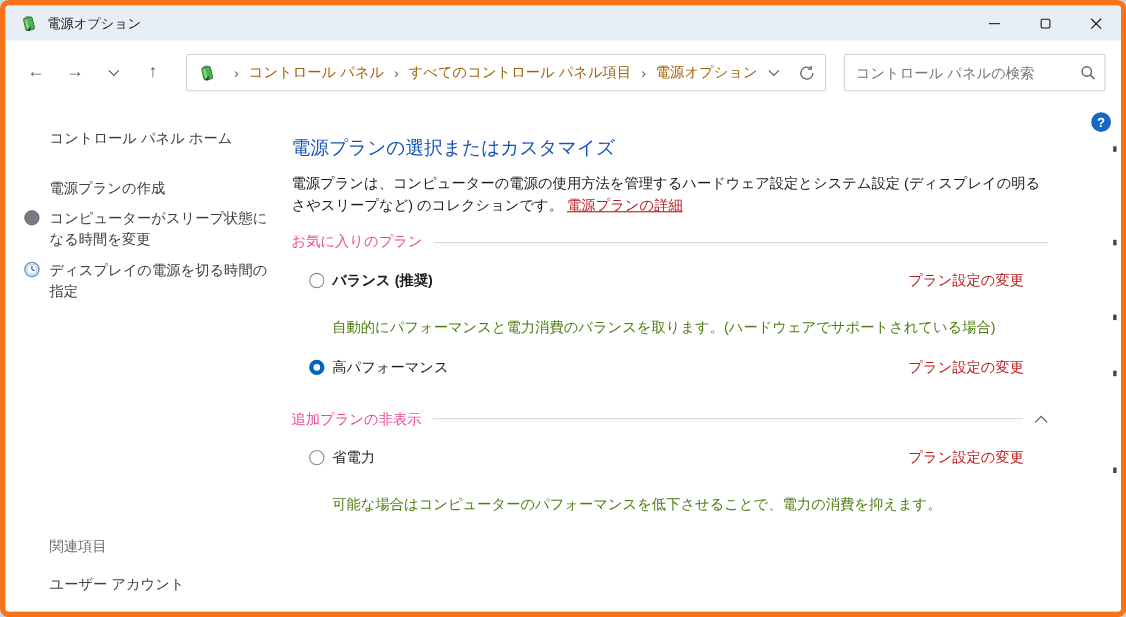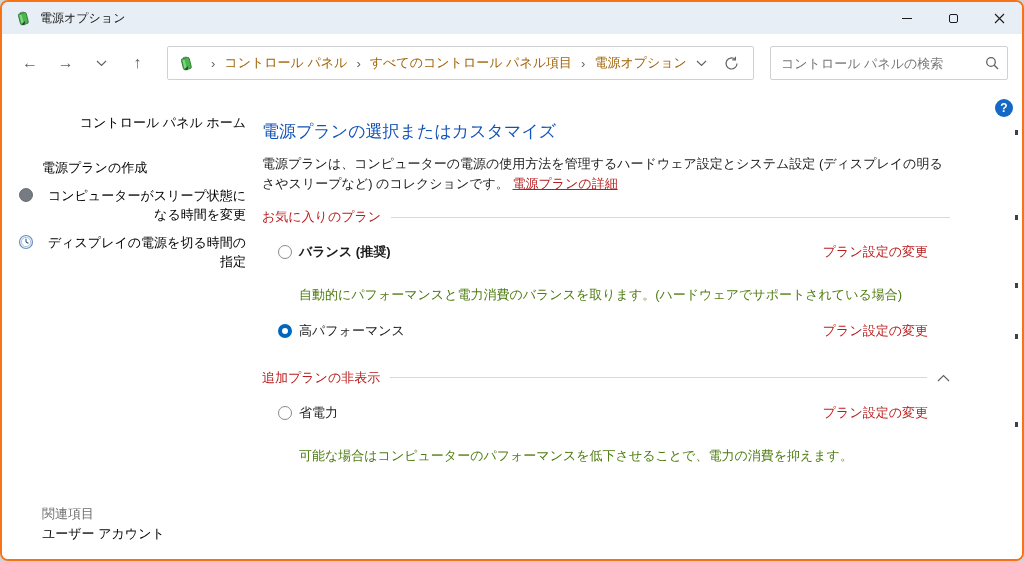--- a/index.html
+++ b/index.html
@@ -3,21 +3,21 @@
 <meta charset="utf-8">
 <style>
   * { box-sizing: border-box; margin: 0; padding: 0; }
   html,body { background:#cfd4da; }
   body { font-family: "Liberation Sans", "DejaVu Sans", sans-serif; }
 
   .window {
     position: relative;
     width: 1024px; height: 561px;
     background: #ffffff;
-    border: 2px solid #f97316;
+    border: 5px solid #f97316;
     border-radius: 8px;
     overflow: hidden;
   }
 
   
   .titlebar {
     position: absolute; top:0; left:0; right:0; height:32px;
     background: #e8eef5;
     display: flex; align-items: center;
   }
@@ -63,37 +63,37 @@
   .content { position:absolute; top:90px; left:0; right:0; bottom:0; background:#fff; }
 
   .help-btn {
     position:absolute; top:7px; right:9px; width:18px; height:18px; border-radius:50%;
     background:#1568c6; color:#fff; font-size:12px; font-weight:bold;
     display:flex; align-items:center; justify-content:center;
   }
 
   
   .sidebar { position:absolute; top:0; left:0; width:252px; bottom:0; padding:22px 8px 0 16px; }
-  .side-link { font-size:13px; color:#000000; cursor:default;text-align:right; }
+  .side-link { font-size:13px; color:#404040; cursor:default; }
   .side-home { margin-left:24px; margin-bottom:26px; }
   .task { display:flex; margin-bottom:9px; line-height:19px; }
   .task .ticon { width:18px; margin-right:6px; flex:0 0 auto; padding-top:1px; }
   .task.no-icon { margin-left:24px; }
   .related { position:absolute; left:40px; bottom:16px; }
-  .related-header { font-size:13px; color:#6d6d6d; margin-bottom:2px; }
+  .related-header { font-size:13px; color:#6d6d6d; margin-bottom:16px; }
 
   
   .main { position:absolute; left:260px; top:28px; width:688px; }
   .page-title { font-size:17px; font-weight:400; color:#1353b8; margin-bottom:11px; }
   .intro { font-size:13px; color:#1b1b1b; line-height:1.5; margin-bottom:15px; }
   a.link { color:#b91c1c; text-decoration:none; cursor:pointer; }
   a.link.underline { text-decoration:underline; }
 
   .section-header { display:flex; align-items:center; margin-top:10px; }
-  .section-label { font-size:13px; color:#b91c1c; white-space:nowrap; }
+  .section-label { font-size:13px; color:#ec4899; white-space:nowrap; }
   .section-line { flex:1 1 auto; height:1px; background:#d9d9d9; margin-left:10px; }
   .section-chevron { margin-left:10px; display:flex; align-items:center; }
 
   .plan-row { display:flex; align-items:center; margin-top:17px; padding-left:16px; padding-right:22px; }
   .radio { width:14px; height:14px; border-radius:50%; border:1px solid #8a8a8a; background:#fff; flex:0 0 auto; }
   .radio.checked { border:4.5px solid #0067c0; }
   .plan-name { font-size:13px; color:#1b1b1b; margin-left:7px; }
   .plan-name.bold { font-weight:bold; }
   .plan-row .plan-link { margin-left:auto; font-size:13px; }
   .plan-desc { font-size:13px; color:#4d7c0f; margin-top:25px; padding-left:37px; line-height:1.45; }

